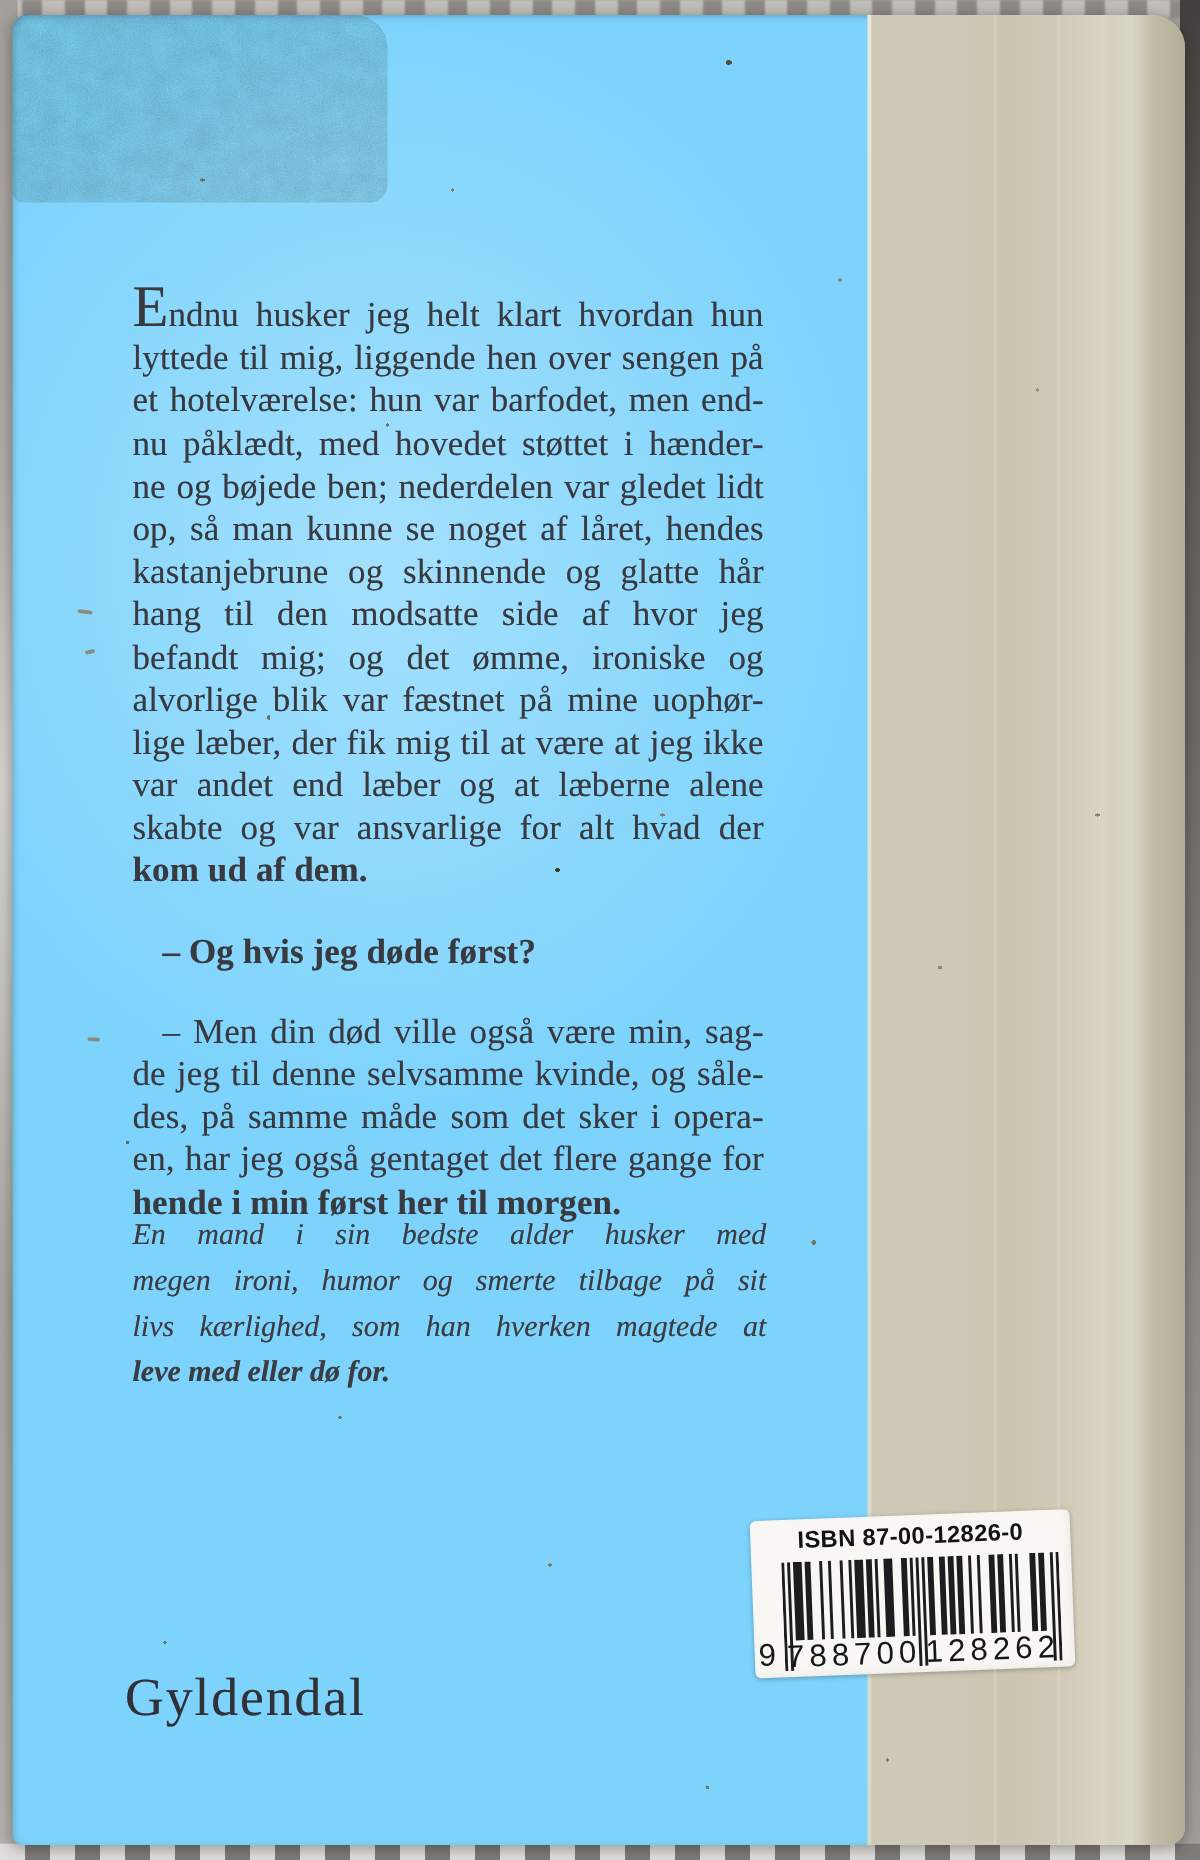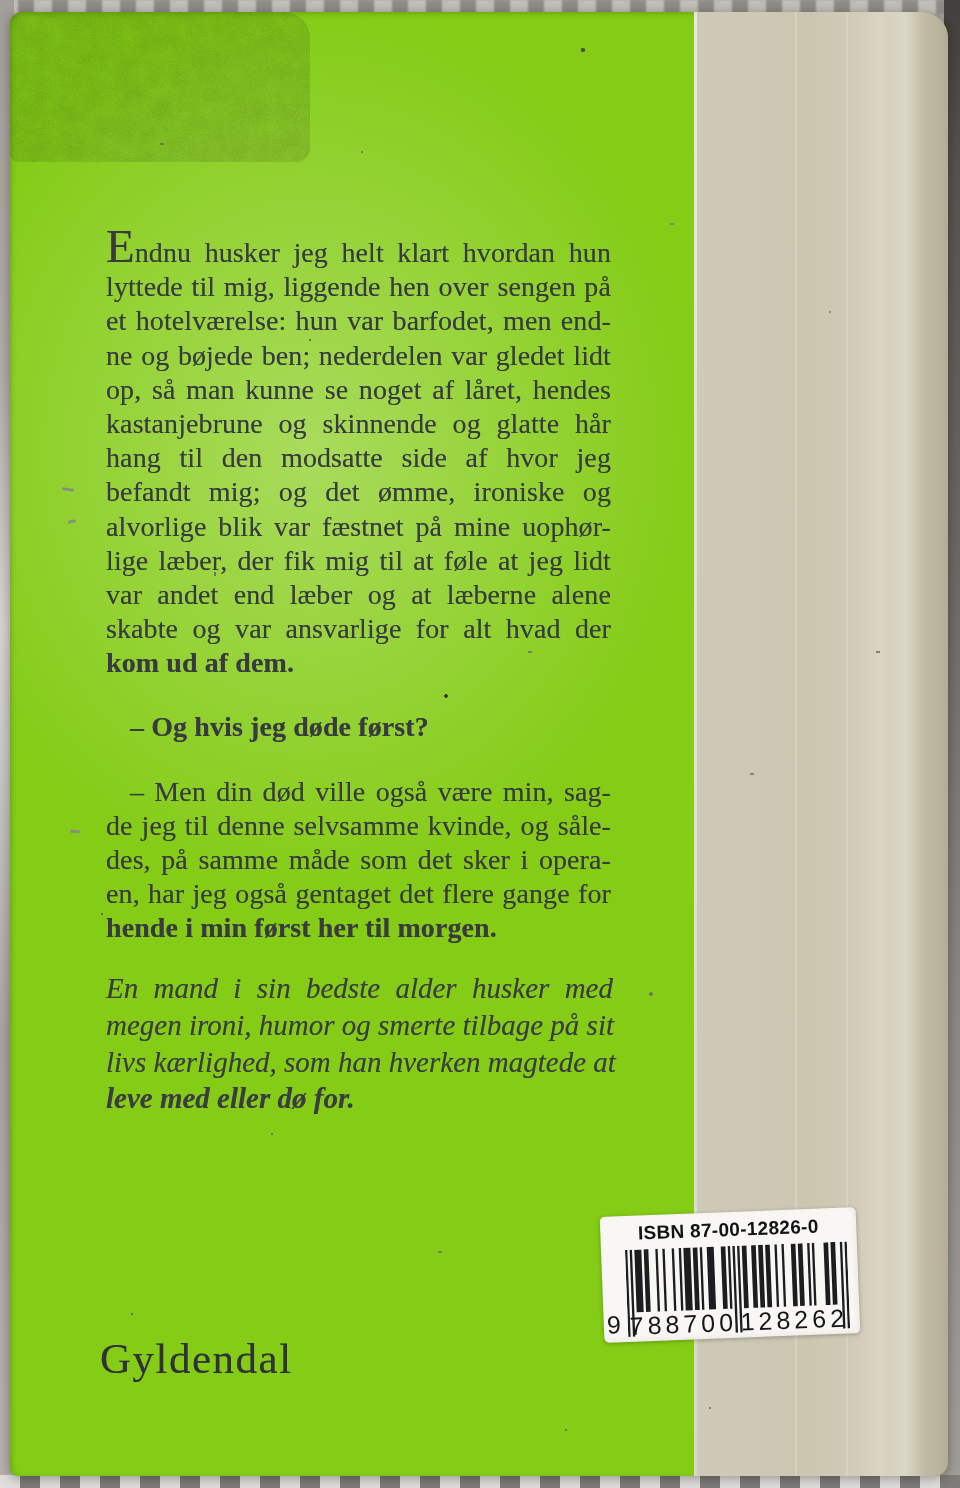--- a/index.html
+++ b/index.html
@@ -12,21 +12,21 @@
     filter:blur(1px);}
   .strip-bottom{position:absolute;left:0;bottom:0;width:100%;height:13px;
     background:repeating-linear-gradient(90deg,#e0dedb 0 20px,#7e7b78 20px 40px);}
   .strip-left{position:absolute;left:0;top:0;width:14px;height:100%;
     background:linear-gradient(180deg,#a3a09b 0%,#b0ada8 25%,#d6d4d0 42%,#c9c7c3 52%,#a8a5a0 70%,#b5b2ad 100%);}
   .strip-right{position:absolute;right:0;top:0;width:16px;height:100%;
     background:linear-gradient(180deg,#433f3c 0%,#57534f 12%,#6e6a66 40%,#8d8a86 70%,#a29f9a 100%);}
 
   
   .book{position:absolute;left:10px;top:12px;width:938px;height:1464px;
-    background:#84cc16;border-radius:12px 26px 14px 8px;
+    background:#7dd3fc;border-radius:12px 26px 14px 8px;
     box-shadow:0 2px 12px rgba(0,0,0,.35), inset 3px 0 7px -3px rgba(0,0,0,.22), inset 0 4px 7px -3px rgba(0,0,0,.18);}
   .cover-light{position:absolute;inset:0;border-radius:inherit;
     background:radial-gradient(ellipse 560px 640px at 32% 30%,rgba(255,255,255,.30),rgba(255,255,255,0) 70%);}
 
   
   .right-section{position:absolute;left:684px;top:0;right:0;bottom:0;
     border-radius:0 26px 14px 0;
     background:linear-gradient(90deg,#cfcab7 0%,#ccc6b1 45%,#d0cab6 62%,#dad5c3 74%,#c6c0aa 88%,#b3ad97 100%);}
   .right-section::before{content:"";position:absolute;left:0;top:0;bottom:0;width:3px;
     background:linear-gradient(180deg,rgba(255,255,255,.55),rgba(255,255,255,.25));}
@@ -64,21 +64,21 @@
 
   
   .synopsis{position:absolute;left:96px;top:224px;width:505px;color:#393a40;
     font-size:28px;letter-spacing:.1px;text-shadow:0 0 .5px rgba(57,58,64,.55);}
   .line{height:34.2px;line-height:34.2px;text-align:justify;text-align-last:justify;white-space:nowrap;}
   .line.no-j{text-align-last:left;font-weight:bold;}
   .line.indent{padding-left:24px;margin-top:30px;}
   .initial{font-size:47px;line-height:0;letter-spacing:0;}
 
   .blurb{position:absolute;left:96px;top:958px;width:507px;color:#3b3c42;
-    font-size:29px;font-style:italic;text-shadow:0 0 .5px rgba(59,60,66,.5);}
+    font-size:24px;font-style:italic;text-shadow:0 0 .5px rgba(59,60,66,.5);}
   .blurb .line{height:36.8px;line-height:36.8px;}
 
   .publisher{position:absolute;left:90px;top:1322px;font-size:43px;color:#303237;
     letter-spacing:1.5px;text-shadow:0 0 .5px rgba(48,50,55,.5);}
 
   
   .noise{position:absolute;inset:0;border-radius:inherit;pointer-events:none;}
   .noise rect{width:100%;height:100%;}
   .noise.fine{opacity:.42;mix-blend-mode:multiply;}
   .noise.coarse{opacity:.16;mix-blend-mode:multiply;}
@@ -128,27 +128,28 @@
     <div class="cover-light"></div>
     <div class="flecks"></div>
     <div class="smudge sm1"></div>
     <div class="smudge sm2"></div>
     <div class="smudge sm3"></div>
 
     <div class="synopsis">
         <div class="line"><span class="initial">E</span>ndnu husker jeg helt klart hvordan hun</div>
         <div class="line">lyttede til mig, liggende hen over sengen på</div>
         <div class="line">et hotelværelse: hun var barfodet, men end-</div>
+        <div class="line">nu påklædt, med hovedet støttet i hænder-</div>
         <div class="line">ne og bøjede ben; nederdelen var gledet lidt</div>
         <div class="line">op, så man kunne se noget af låret, hendes</div>
         <div class="line">kastanjebrune og skinnende og glatte hår</div>
         <div class="line">hang til den modsatte side af hvor jeg</div>
         <div class="line">befandt mig; og det ømme, ironiske og</div>
         <div class="line">alvorlige blik var fæstnet på mine uophør-</div>
-        <div class="line">lige læber, der fik mig til at føle at jeg lidt</div>
+        <div class="line">lige læber, der fik mig til at være at jeg ikke</div>
         <div class="line">var andet end læber og at læberne alene</div>
         <div class="line">skabte og var ansvarlige for alt hvad der</div>
         <div class="line no-j">kom ud af dem.</div>
         <div class="line no-j indent">– Og hvis jeg døde først?</div>
         <div class="line indent">– Men din død ville også være min, sag-</div>
         <div class="line">de jeg til denne selvsamme kvinde, og såle-</div>
         <div class="line">des, på samme måde som det sker i opera-</div>
         <div class="line">en, har jeg også gentaget det flere gange for</div>
         <div class="line no-j">hende i min først her til morgen.</div>
       </div>

